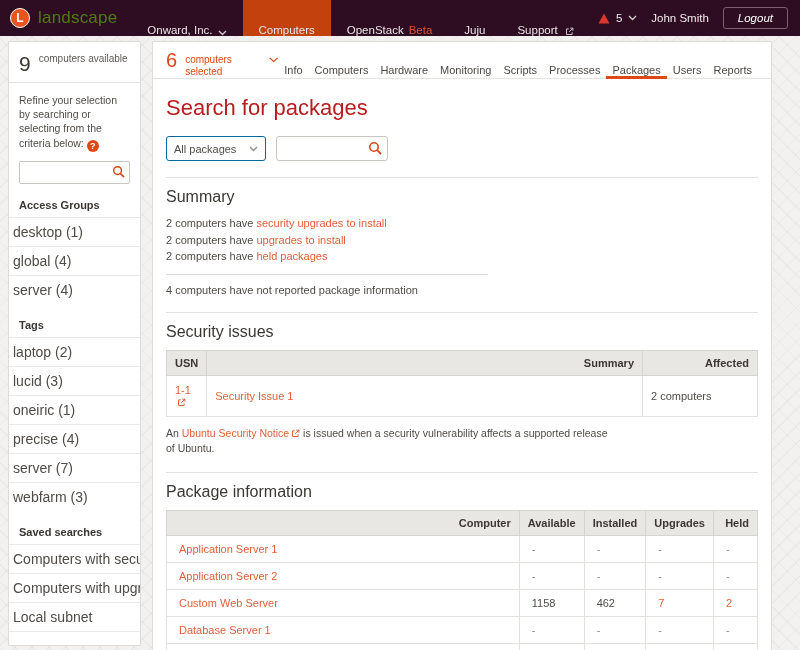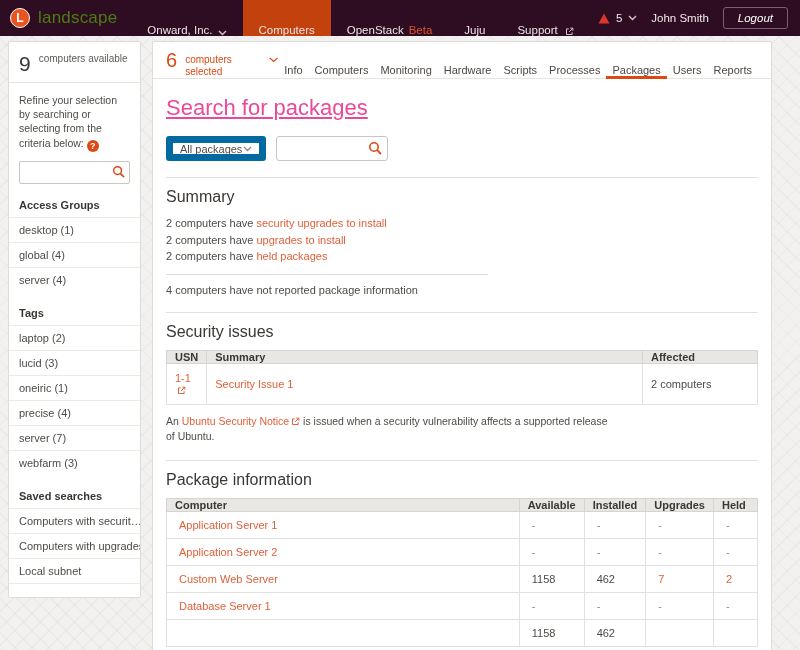--- a/index.html
+++ b/index.html
@@ -41,52 +41,52 @@
   .sb-count { font-size:21px; color:#3a3733; line-height:1; padding-top:2px; }
   .sb-count-label { font-size:10px; color:#5f5b56; line-height:1.2; padding-top:2px; }
   .sb-refine { padding:10px 10px 0; font-size:10.5px; line-height:1.35; color:#4f4b46; }
   .help-badge { display:inline-flex; width:12px; height:12px; border-radius:50%; background:#dd4814; color:#fff;
     font-size:9px; font-weight:bold; align-items:center; justify-content:center; vertical-align:-2px; cursor:pointer; }
   .sb-search { margin:9px 10px 4px; position:relative; }
   .sb-search input { width:100%; height:23px; border:1px solid #c9c6c2; border-radius:2px; padding:0 22px 0 6px; font-size:11px; }
   .search-glyph { position:absolute; right:5px; top:4px; }
   .sb-title { margin-top:8px; padding:7px 10px 6px; font-size:11px; font-weight:bold; color:#3a3733; }
   .sb-list { list-style:none; margin:0; padding:0; }
-  .sb-list li { padding:6px 10px; font-size:11px; color:#4f4b46; border-top:1px solid #eceae7;
+  .sb-list li { padding:6px 4px; font-size:14px; color:#4f4b46; border-top:1px solid #eceae7;
     white-space:nowrap; overflow:hidden; cursor:pointer; }
   .sb-foot { height:14px; border-top:1px solid #eceae7; margin-top:0; }
 
   
   .main-head { display:flex; justify-content:space-between; align-items:stretch; border-bottom:1px solid #e6e4e1; padding:0 13px 0 13px; height:37px; }
   .sel-group { display:flex; gap:8px; align-items:center; color:#dd4814; cursor:pointer; }
   .sel-count { font-size:20px; line-height:1; }
   .sel-label { font-size:10px; line-height:1.2;margin-top:12px; }
   .sel-caret { margin-left:14px; }
   .tabs { display:flex; align-items:flex-end; font-size:11px; color:#4c4844; }
   .tab { display:flex; align-items:center; padding:0 6px; border-bottom:3px solid transparent; cursor:pointer; margin-bottom:-1px; }
   .tab.active { border-bottom-color:#dd4814; }
 
   
   .main-body { padding:6px 13px 14px; }
-  .page-title { font-size:22px; font-weight:400; color:#ec4899; margin:10px 0 15px;text-decoration:underline; }
+  .page-title { font-size:22px; font-weight:400; color:#b91c1c; margin:10px 0 15px; }
   .controls { display:flex; gap:10px; }
-  .select-box { width:100px; height:25px; border:7px solid #0369a1; border-radius:3px; font-size:11px;
+  .select-box { width:100px; height:25px; border:1px solid #0369a1; border-radius:3px; font-size:11px;
     color:#4f4b46; display:flex; align-items:center; justify-content:space-between; padding:0 7px; cursor:pointer; background:#fff; }
   .search-wrap { position:relative; width:112px; }
   .search-wrap input { width:100%; height:25px; border:1px solid #c9c6c2; border-radius:3px; padding:0 24px 0 7px; font-size:11px; }
   .search-wrap .search-glyph { top:5px; right:6px; }
 
   .section-divider { border:0; border-top:1px solid #e3e1de; margin:16px 0 0; }
   h2.section-title { font-size:16px; font-weight:400; color:#3b3833; margin:10px 0 9px; }
   .sum-line { font-size:11px; line-height:1.5; }
   .short-divider { border:0; border-top:1px solid #dddbd8; width:322px; margin:9px 0 9px; }
   .plain-line { font-size:11px; }
 
   table { width:100%; border-collapse:collapse; font-size:11px; margin-top:4px; }
-  th { background:#e9e7e4; border:1px solid #d6d4d1; text-align:left; font-weight:bold; color:#3b3833; padding:0 8px;margin-top:34px; }
+  th { background:#e9e7e4; border:1px solid #d6d4d1; text-align:right; font-weight:bold; color:#3b3833; padding:6px 8px;margin-top:34px; }
   td { border:1px solid #e3e1de; padding:8px 8px; color:#4f4b46; }
   .pkg-table td { padding:7px 12px; }
   td.dim { color:#8d8a85; }
   .note { font-size:10.5px; line-height:1.45; margin-top:9px; max-width:450px; }
 
   .ext-icon { vertical-align:-1px; margin-left:2px; }
 </style>
 </head>
 <body>
 
@@ -183,22 +183,22 @@
       <div class="sel-group">
         <span class="sel-count">6</span>
         <span class="sel-label">computers selected</span>
         <svg class="sel-caret" width="13" height="8" viewBox="0 0 13 8">
             <path d="M1 1l5.5 5L12 1" fill="none" stroke="#dd4814" stroke-width="1.8"></path>
           </svg>
       </div>
       <div class="tabs">
         <div class="tab">Info</div>
         <div class="tab">Computers</div>
+        <div class="tab">Hardware</div>
         <div class="tab">Monitoring</div>
-        <div class="tab">Hardware</div>
         <div class="tab">Scripts</div>
         <div class="tab">Processes</div>
         <div class="tab active">Packages</div>
         <div class="tab">Users</div>
         <div class="tab">Reports</div>
       </div>
     </div>
 
     <div class="main-body">
       <h1 class="page-title">Search for packages</h1>

